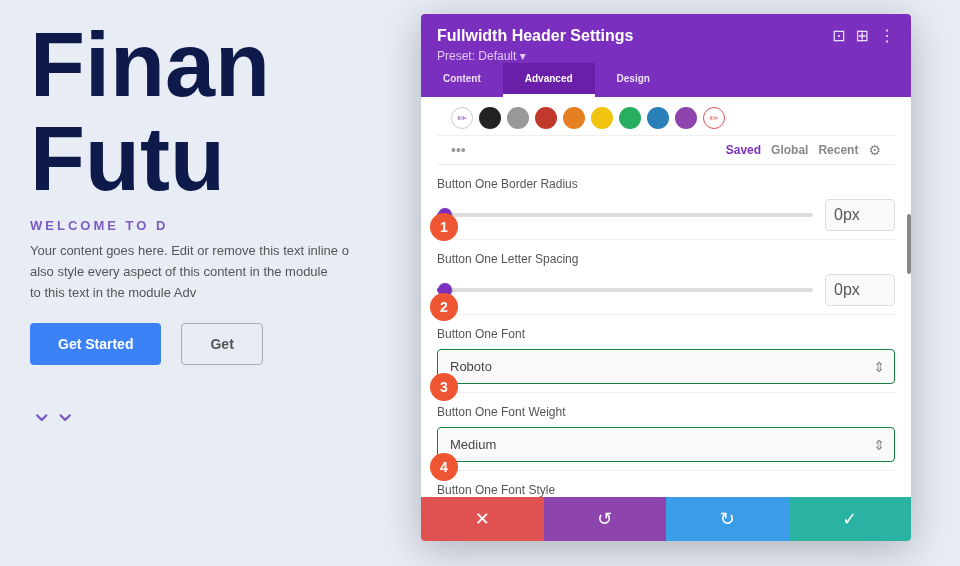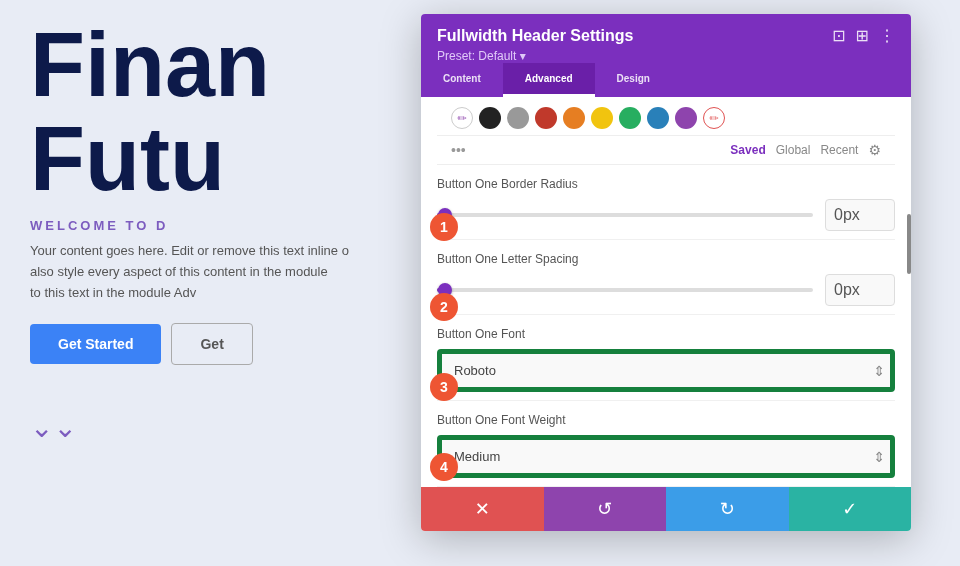--- a/index.html
+++ b/index.html
@@ -44,23 +44,22 @@
     .bg-body-text {
       font-size: 13px;
       color: #555;
       max-width: 420px;
       line-height: 1.6;
       margin-bottom: 20px;
     }
 
     .bg-buttons {
       display: flex;
-      gap: 10px;
-      margin-bottom: 36px;
-      align-items: center;
+      gap: 20px;
+      margin-bottom: 20px;
     }
 
     .btn-get-started {
       background: #3b82f6;
       color: #fff;
       border: none;
       padding: 12px 28px;
       font-size: 14px;
       font-weight: 600;
       border-radius: 4px;
@@ -209,20 +208,21 @@
       align-items: center;
       justify-content: flex-end;
       padding: 6px 14px 6px;
       gap: 10px;
       border-bottom: 1px solid #eee;
     }
 
     .style-option {
       font-size: 12px;
       cursor: pointer;
+      font-weight: bold;
     }
 
     .style-option.active {
       color: #7b2fbe;
       font-weight: 600;
     }
 
     .style-option.inactive {
       color: #888;
     }
@@ -304,21 +304,21 @@
       font-size: 16px;
       color: #555;
       text-align: left;
       background: #f9f9f9;
     }
 
     
     .setting-select {
       width: 100%;
       padding: 9px 12px;
-      border: 5px solid #15803d;
+      border: 1px solid #15803d;
       border-radius: 4px;
       font-size: 13px;
       color: #444;
       background: #f9f9f9;
       appearance: none;
       cursor: pointer;
       display: flex;
       align-items: center;
       justify-content: space-between;
     }
@@ -474,20 +474,23 @@
     </div>
 
     <div class="setting-row">
       <div class="setting-label">Button One Font Weight</div>
       <div class="select-wrapper">
         <div class="setting-select">Medium</div>
         <span class="select-arrow">⇕</span>
       </div>
     </div>
 
+    <div class="setting-row-partial">
+      <div class="setting-label">Button One Font Style</div>
+    </div>
 
   </div>
 
   <div class="panel-scrollbar"></div>
 
   <div class="panel-footer">
     <button class="footer-btn cancel">✕</button>
     <button class="footer-btn reset">↺</button>
     <button class="footer-btn redo">↻</button>
     <button class="footer-btn save">✓</button>

